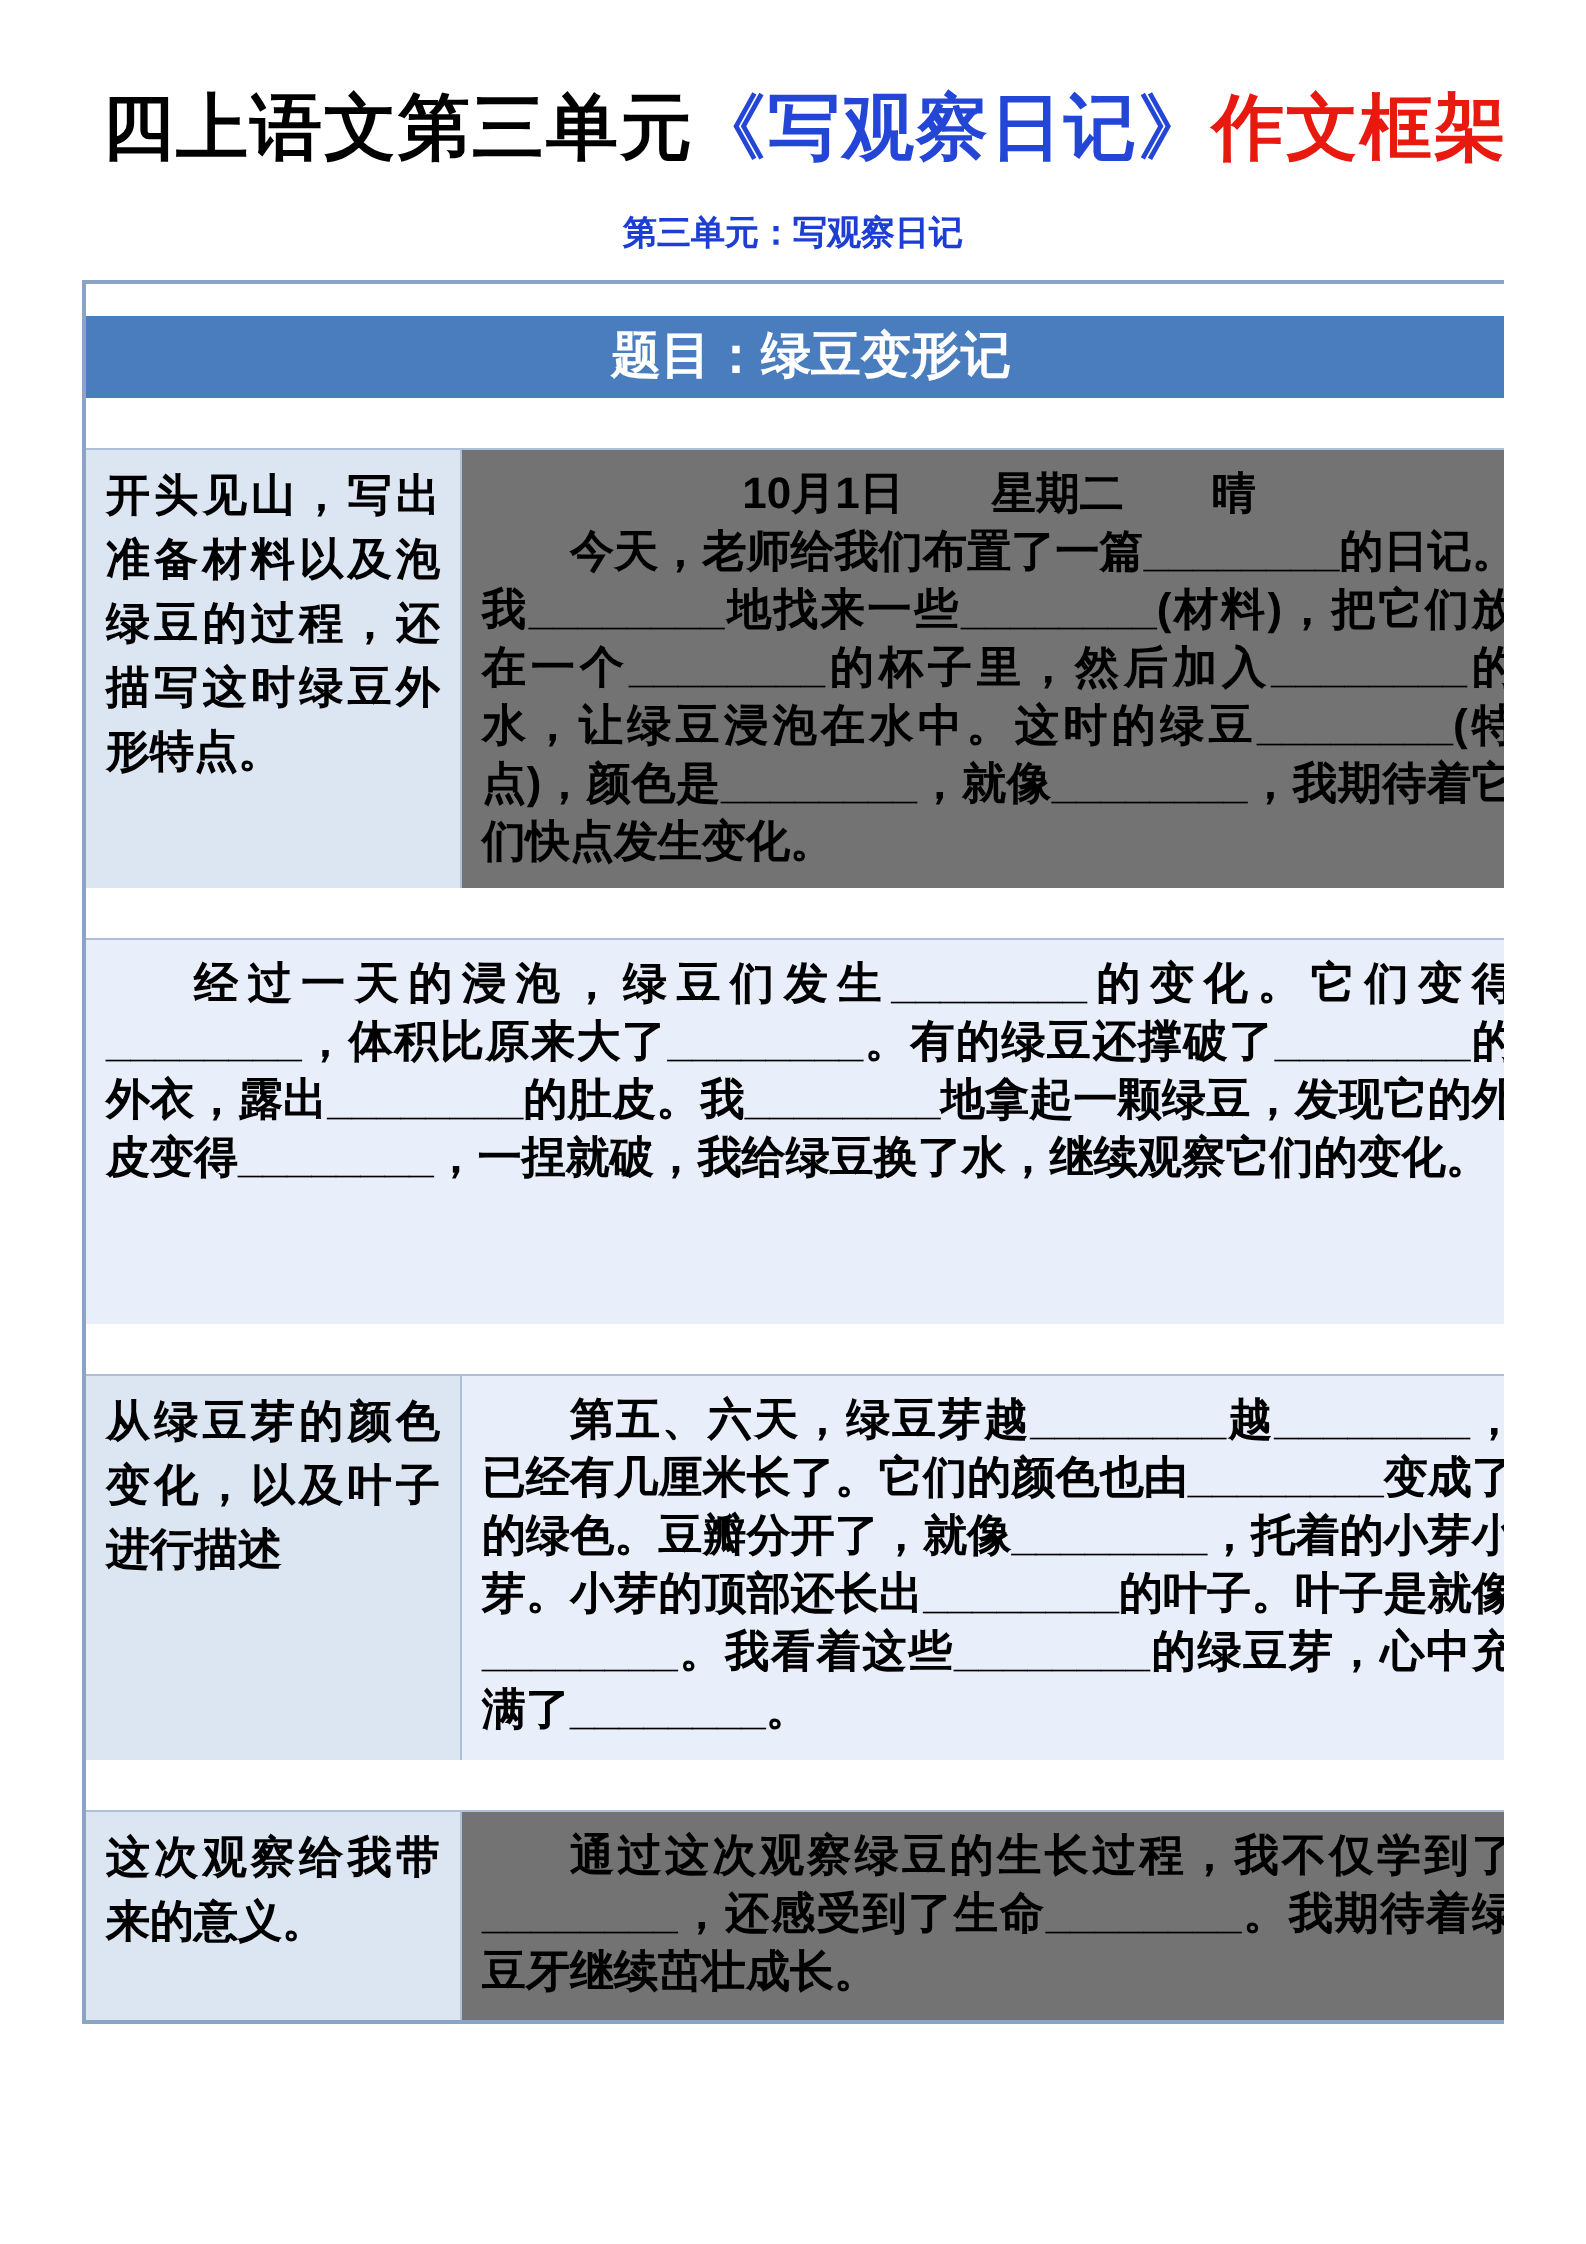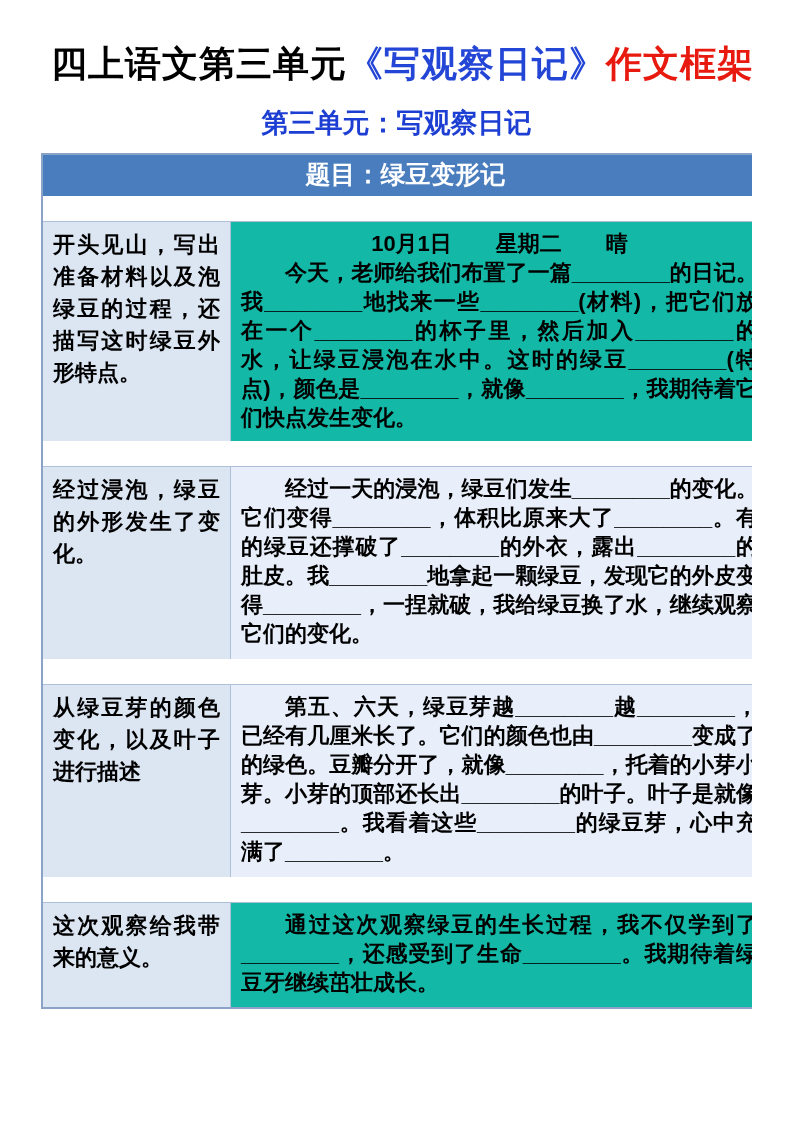--- a/index.html
+++ b/index.html
@@ -19,53 +19,54 @@
     font-size: 36px;
     font-weight: bold;
     letter-spacing: 1px;
     white-space: nowrap;
   }
   .title .t-blue { color: #2446d6; }
   .title .t-red  { color: #e8190f; }
   .subtitle {
     margin: 16px 0 12px;
     text-align: center;
-    font-size: 27px;
+    font-size: 17px;
     font-weight: bold;
     color: #1c3ed3;
   }
   .frame-table {
     width: 729px;
     margin: 0 auto;
     border: 2px solid #8ba3c7;
     background: #ffffff;
   }
   .thead {
     background: #4a7dbd;
     color: #ffffff;
     text-align: center;
     font-size: 25px;
     font-weight: bold;
     padding: 3px 0 5px;
+    margin-top: 16px;
   }
   .row { display: flex; border-top: 1px solid #aebfd9; margin-top: 25px; }
   .cell { padding: 7px 10px 9px; }
   .guide-cell {
     flex: 0 0 188px;
     background: #dce5f2;
     border-right: 1px solid #aebfd9;
     font-size: 22px;
     font-weight: 600;
     line-height: 32px;
     text-align: justify;
     text-justify: inter-character;
   }
   .body-cell {
     flex: 1 1 auto;
-    background: #14b8a6;
+    background: #737373;
     font-size: 22px;
     font-weight: 600;
     line-height: 29px;
     text-align: justify;
     text-justify: inter-character;
   }
   .row.shaded .body-cell { background: #e9effa; }
   .row.r1 { min-height: 212px; }
   .row.r2 { min-height: 193px; }
   .row.r3 { min-height: 193px; }
@@ -89,21 +90,20 @@
 
     <div class="row r1">
       <div class="cell guide-cell">开头见山，写出准备材料以及泡绿豆的过程，还描写这时绿豆外形特点。</div>
       <div class="cell body-cell">
         <div class="dateline">10月1日　　星期二　　晴</div>
         <div class="para">今天，老师给我们布置了一篇________的日记。我________地找来一些________(材料)，把它们放在一个________的杯子里，然后加入________的水，让绿豆浸泡在水中。这时的绿豆________(特点)，颜色是________，就像________，我期待着它们快点发生变化。</div>
       </div>
     </div>
 
     <div class="row r2 shaded">
-      <div class="cell guide-cell">经过浸泡，绿豆的外形发生了变化。</div>
       <div class="cell body-cell">
         <div class="para">经过一天的浸泡，绿豆们发生________的变化。它们变得________，体积比原来大了________。有的绿豆还撑破了________的外衣，露出________的肚皮。我________地拿起一颗绿豆，发现它的外皮变得________，一捏就破，我给绿豆换了水，继续观察它们的变化。</div>
       </div>
     </div>
 
 
     <div class="row r4 shaded">
       <div class="cell guide-cell">从绿豆芽的颜色变化，以及叶子进行描述</div>
       <div class="cell body-cell">
         <div class="para">第五、六天，绿豆芽越________越________，已经有几厘米长了。它们的颜色也由________变成了的绿色。豆瓣分开了，就像________，托着的小芽小芽。小芽的顶部还长出________的叶子。叶子是就像________。我看着这些________的绿豆芽，心中充满了________。</div>

